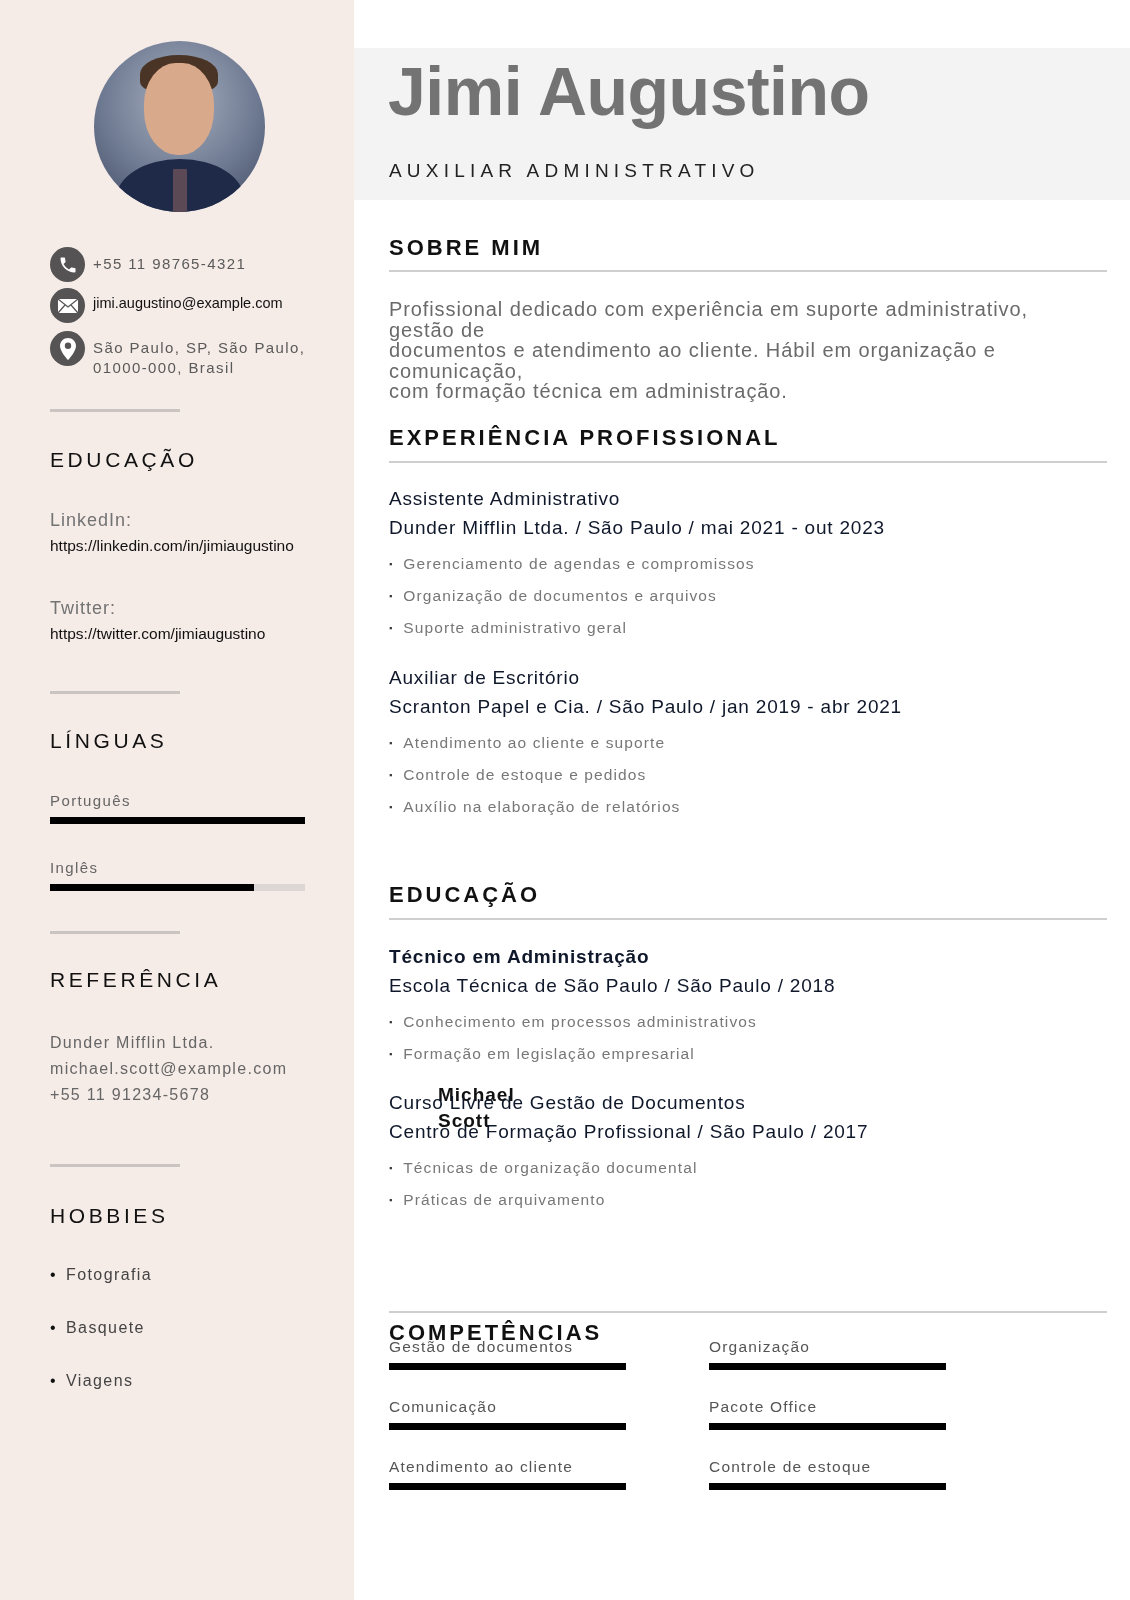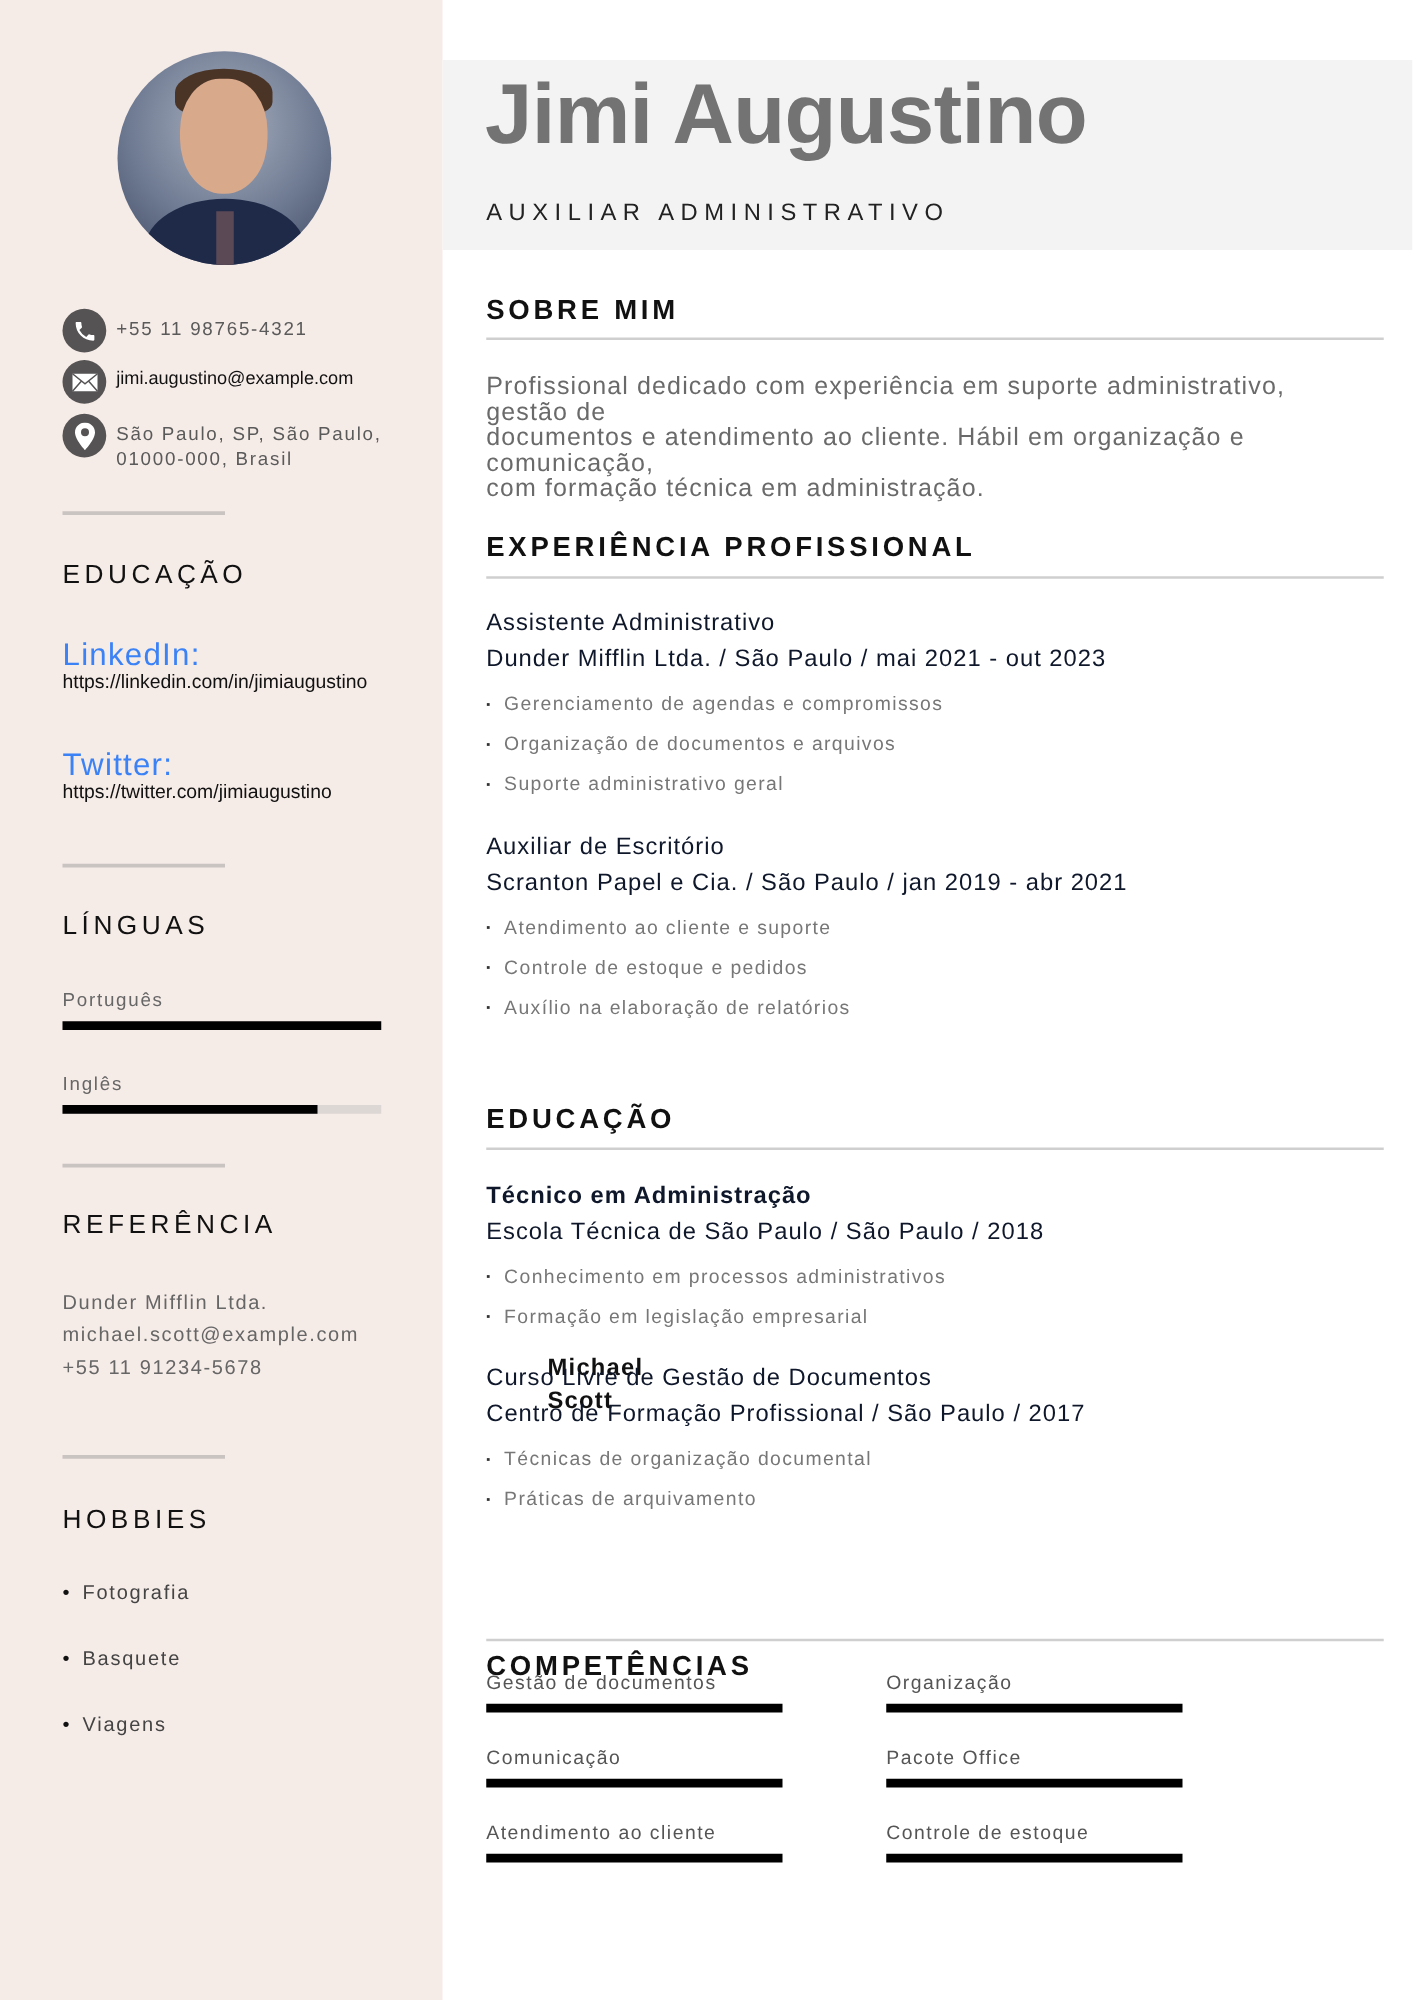--- a/index.html
+++ b/index.html
@@ -15,21 +15,21 @@
   .avatar .tie { position: absolute; left: 79px; top: 128px; width: 14px; height: 50px; background: #5b4a55; }
 
   .contact { position: absolute; left: 50px; display: flex; align-items: flex-start; }
   .contact .ic { width: 35px; height: 35px; border-radius: 50%; background: #555353; display: flex; align-items: center; justify-content: center; flex-shrink: 0; }
   .contact .txt { margin-left: 8px; font-size: 15px; letter-spacing: 1.4px; color: #5a5a5a; line-height: 20px; }
   .contact .txt.dark { color: #111; letter-spacing: 0; font-size: 14.5px; }
 
   .sdiv { position: absolute; left: 50px; width: 130px; height: 3px; background: #c9c3c1; }
   .sh { position: absolute; left: 50px; font-size: 21px; letter-spacing: 3.6px; color: #111; font-weight: normal; }
 
-  .link-label { position: absolute; left: 50px; font-size: 25px; letter-spacing: 1px; color: #3b82f6; }
+  .link-label { position: absolute; left: 50px; font-size: 18px; letter-spacing: 1px; color: #737373; }
   .link-url { position: absolute; left: 50px; font-size: 15.5px; color: #111; }
 
   .lang-label { position: absolute; left: 50px; font-size: 15px; letter-spacing: 1.4px; color: #666; }
   .lang-track { position: absolute; left: 50px; width: 255px; height: 7px; background: #dcd6d4; }
   .lang-fill { height: 7px; background: #000; }
 
   .ref { position: absolute; left: 50px; font-size: 16px; letter-spacing: 1.3px; color: #666; line-height: 26px; }
   .ref .name { font-size: 19px; color: #111; letter-spacing: 1px; }
 
   .hobby { position: absolute; left: 50px; font-size: 16px; letter-spacing: 1.4px; color: #444; }

